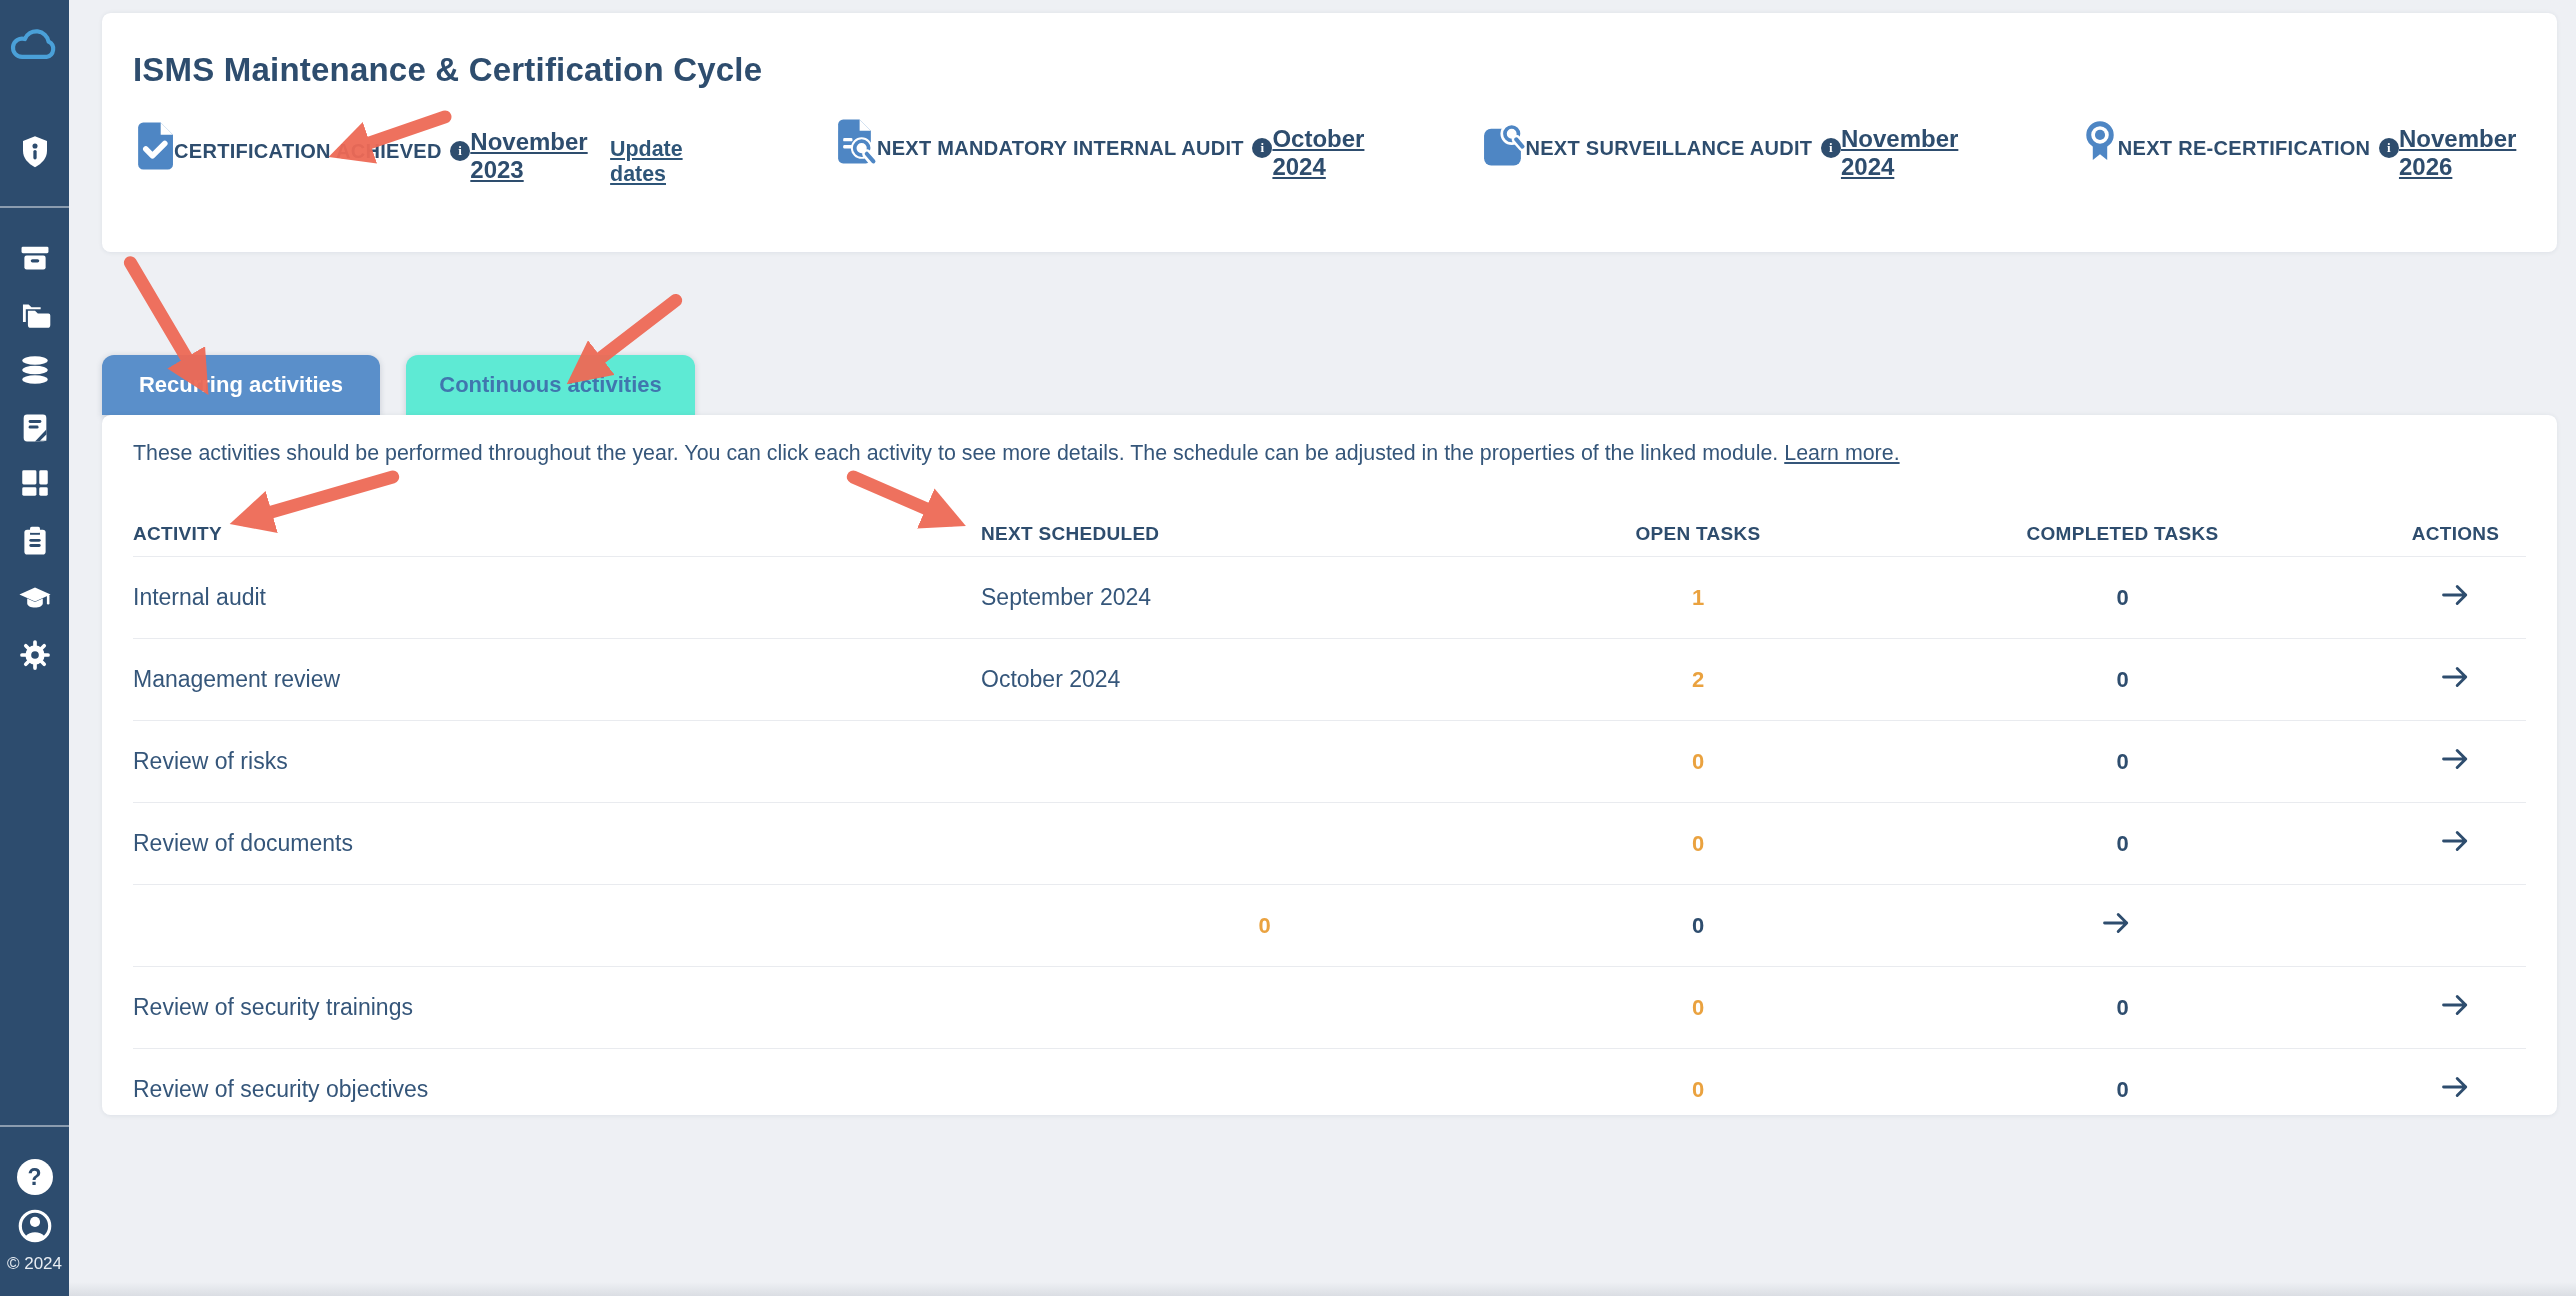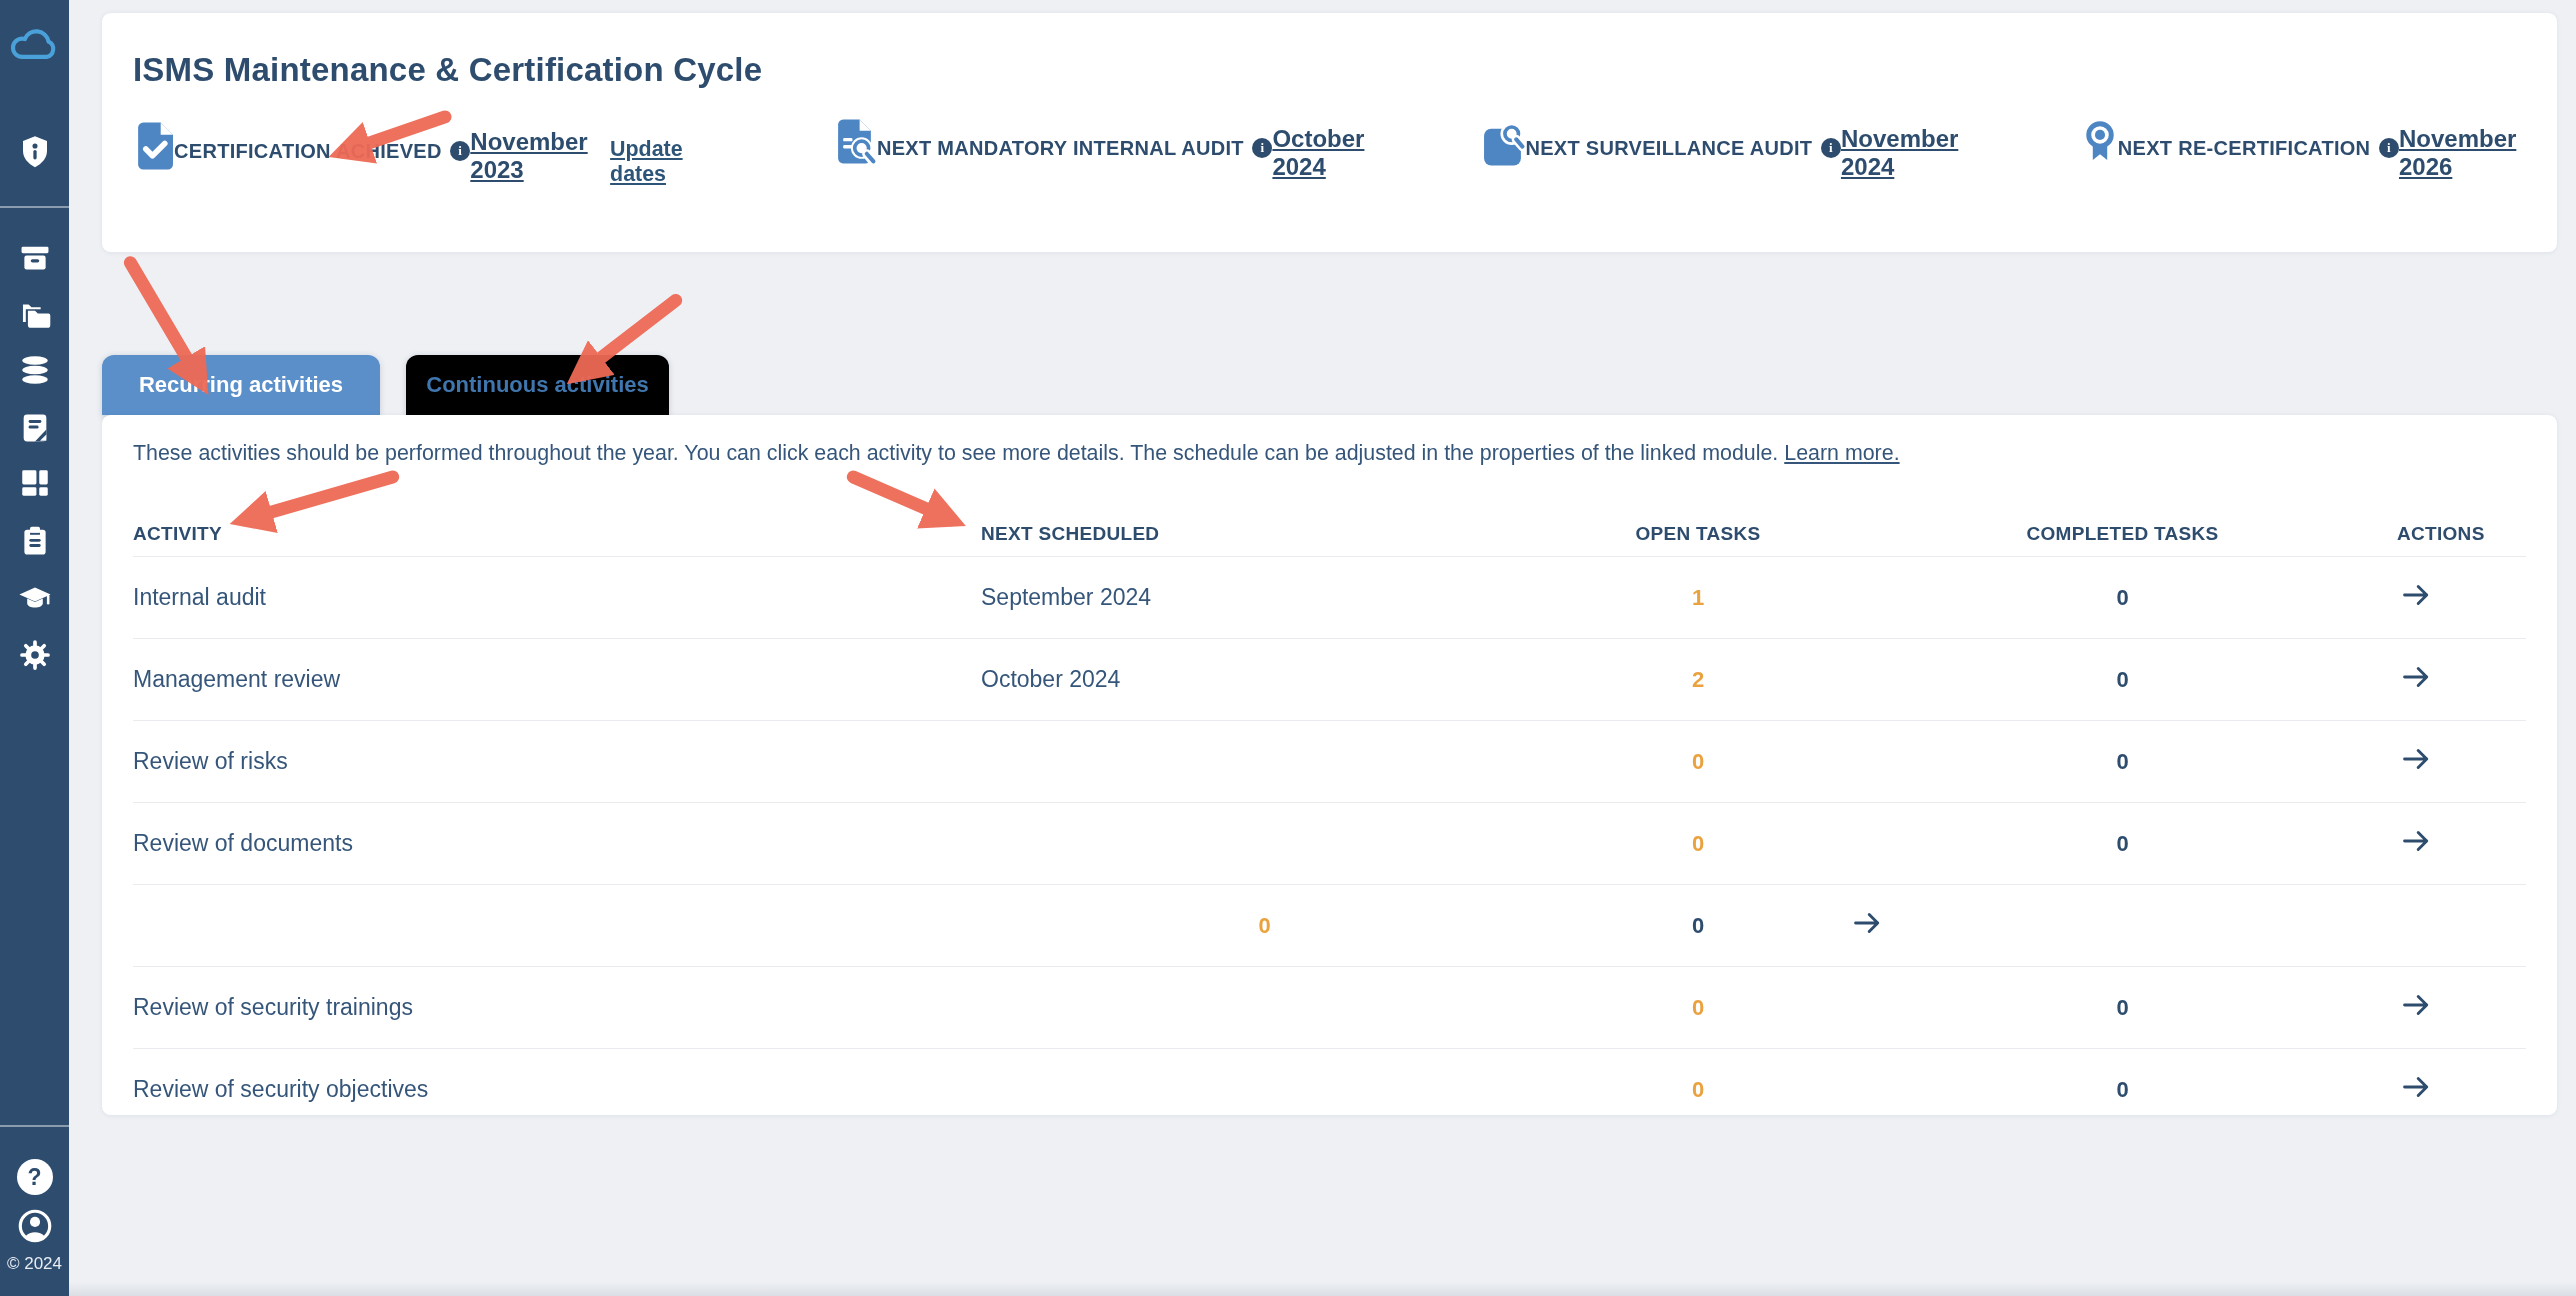--- a/index.html
+++ b/index.html
@@ -35,33 +35,33 @@
   .m-date { margin-top:10.3px; font-size:24px; font-weight:bold; color:var(--navy,#2e4d6e);
     text-decoration:underline; cursor:pointer; }
   .update-dates { margin-top:22px; font-size:21.4px; font-weight:bold; color:#2e5578;
     text-decoration:underline; cursor:pointer; }
 
   
   .tabs { position:absolute; left:33px; top:355px; display:flex; gap:26px; }
   .tab { height:60px; border:none; border-radius:12px 12px 0 0; font-size:22px; font-weight:bold;
     font-family:inherit; cursor:pointer; box-shadow:0 1.7px 6.9px rgba(30,50,80,.18); }
   .tab.active { width:278px; background:var(--tab-blue,#5a8fca); color:#fff; }
-  .tab.inactive { width:263px; background:#000000; color:var(--tab-text,#4076ae); }
+  .tab.inactive { width:289px; background:#5eead4; color:var(--tab-text,#4076ae); }
 
   
   .panel { position:absolute; left:33px; top:415px; width:2455px; height:700px; padding:26px 31px 0 31px; }
   .description { font-size:21.4px; color:var(--text,#35567a); }
   .learn-more { color:var(--text,#35567a); text-decoration:underline; cursor:pointer; }
 
   .trow, .thead { display:grid; grid-template-columns:848px 567px 300px 549px 1fr; align-items:center; }
   .thead { margin-top:45px; height:45px; font-size:19px; font-weight:bold;
     color:var(--navy,#2e4d6e); letter-spacing:0.3px; }
   .trow { height:82px; border-top:1.7px solid var(--divider,#e9ebef); font-size:23px; color:var(--text,#35567a); }
   .c-center { text-align:center; }
-  .c-right { text-align:left; padding-right:12px; }
+  .c-right { text-align:center; padding-right:12px; }
   .num { font-weight:bold; font-size:22px; }
   .open-num { color:var(--orange,#eaa23f); }
   .completed-num { color:var(--navy,#2e4d6e); }
   .activity-cell { cursor:pointer; }
   .arrow-btn { background:none; border:none; cursor:pointer; padding:0 5.1px; }
 
   
   .annotations { position:absolute; left:0; top:0; width:2576px; height:1297px;
     z-index:50; pointer-events:none; }
 

